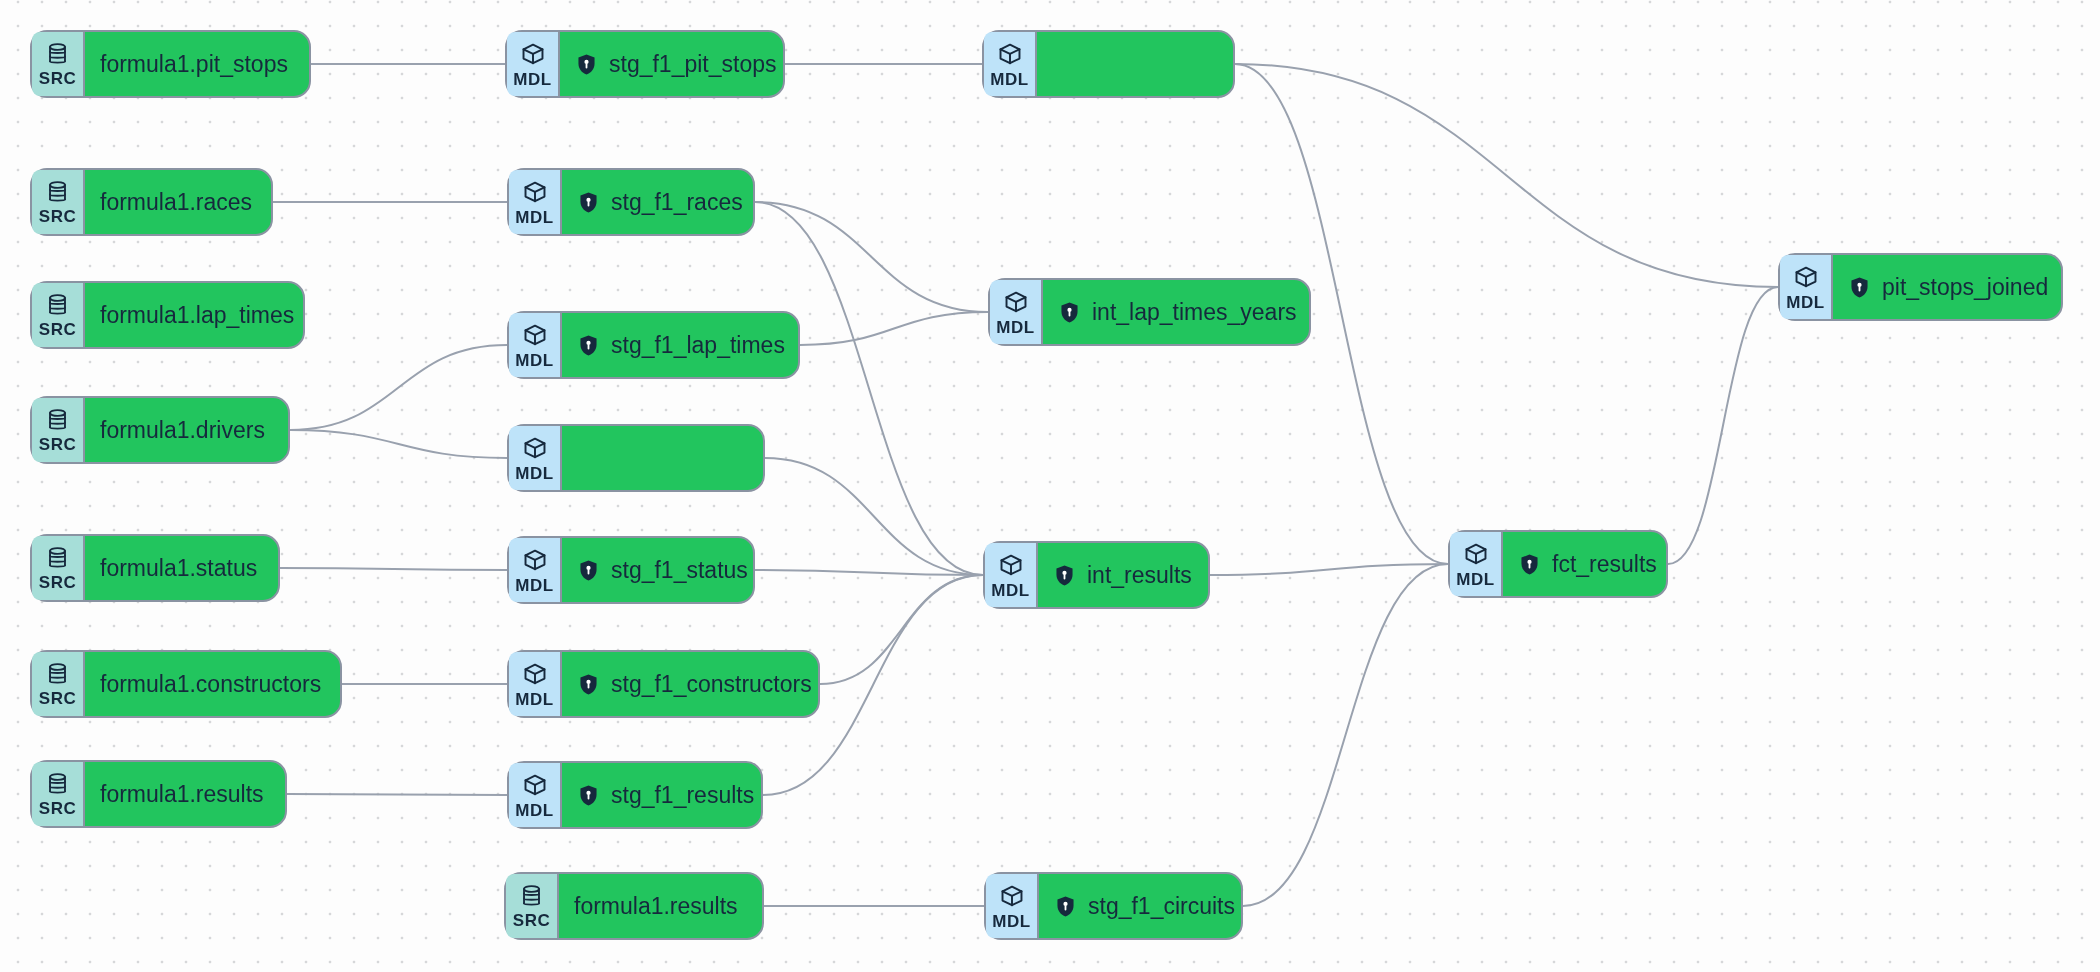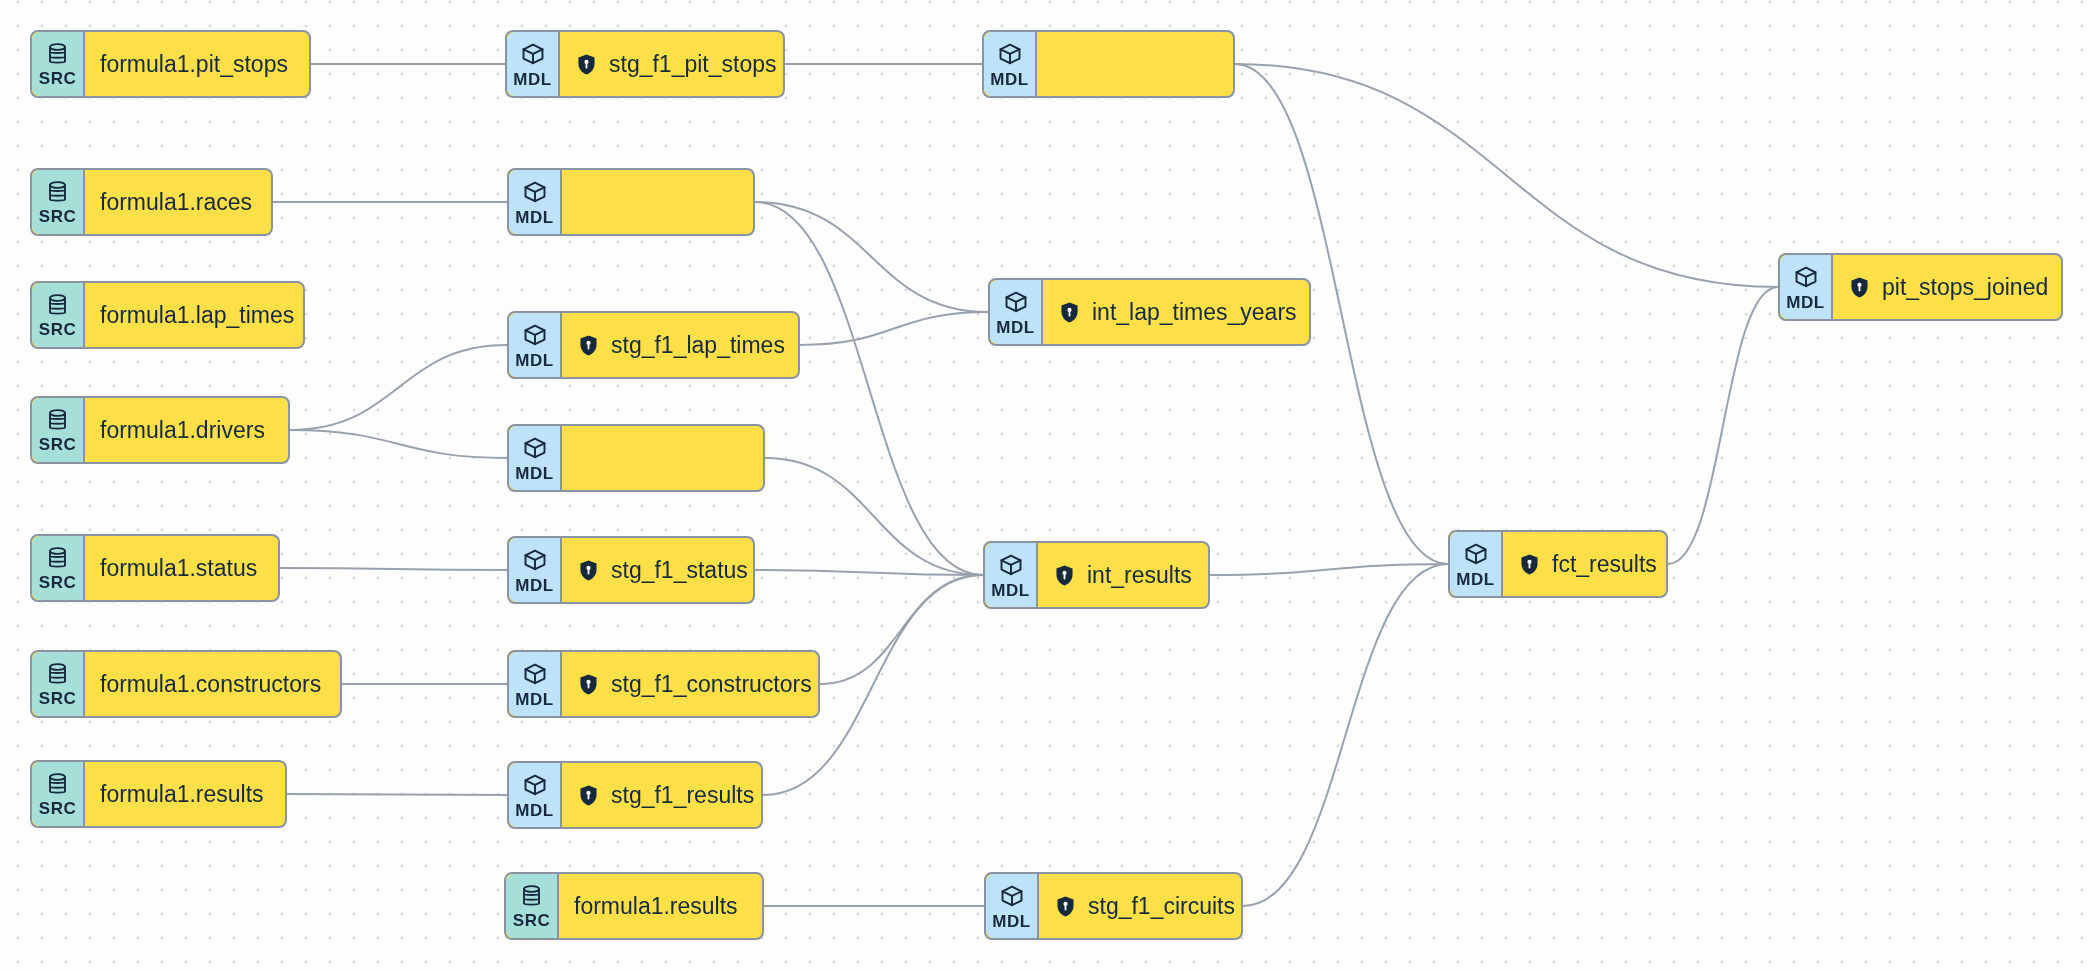--- a/index.html
+++ b/index.html
@@ -34,23 +34,23 @@
     left: 0; top: 0;
     width: 2100px;
     height: 972px;
     z-index: 2;
   }
   .node {
     position: absolute;
     height: 68px;
     display: flex;
     align-items: stretch;
-    background: #fde047;
+    background: #22c55e;
     border: 2px solid var(--node-border, #8a93a2);
-    border-radius: 8px;
+    border-radius: 17px;
     box-sizing: border-box;
     cursor: pointer;
   }
   .badge {
     width: 53px;
     flex: 0 0 53px;
     border-right: 2px solid var(--node-border, #8a93a2);
     border-radius: 8px 0 0 8px;
     display: flex;
     flex-direction: column;
@@ -196,20 +196,30 @@
 
       <span class="icon icon-cube" style="display: block;">
         <svg width="28" height="28" viewBox="0 0 26 26" fill="none" stroke="#16293d" stroke-width="1.8" stroke-linecap="round" stroke-linejoin="round">
           <path d="M13 3.4 L21.8 7.7 L13 12 L4.2 7.7 Z"></path>
           <path d="M4.2 7.7 V16.3 L13 20.6 L21.8 16.3 V7.7"></path>
           <path d="M13 12 V20.6"></path>
         </svg>
       </span>
       <span class="badge-label">MDL</span>
     </div>
+    <div class="body">
+      <span class="shield">
+        <svg width="23" height="23" viewBox="0 0 24 24">
+          <path d="M12 1.6 L20.4 4.8 V11 C20.4 16.6 17 20.6 12 22.4 C7 20.6 3.6 16.6 3.6 11 V4.8 Z" fill="#16293d"></path>
+          <circle cx="12" cy="9.3" r="2.2" fill="#ffffff"></circle>
+          <rect x="11.05" y="10.6" width="1.9" height="5.6" rx="0.95" fill="#ffffff"></rect>
+        </svg>
+      </span>
+      <span class="label">stg_f1_races</span>
+    </div>
   </div>
     <div class="node src" style="left: 30px; top: 281px; width: 275px; height: 68px;">
     <div class="badge">
       <span class="icon icon-db" style="display: block;">
         <svg width="27" height="27" viewBox="0 0 26 26" fill="none" stroke="#16293d" stroke-width="1.8" stroke-linecap="round">
           <ellipse cx="13" cy="5.8" rx="7.2" ry="2.8"></ellipse>
           <path d="M5.8 5.8 V19.6"></path>
           <path d="M20.2 5.8 V19.6"></path>
           <path d="M5.8 10.3 C5.8 12 20.2 12 20.2 10.3"></path>
           <path d="M5.8 14.9 C5.8 16.6 20.2 16.6 20.2 14.9"></path>

